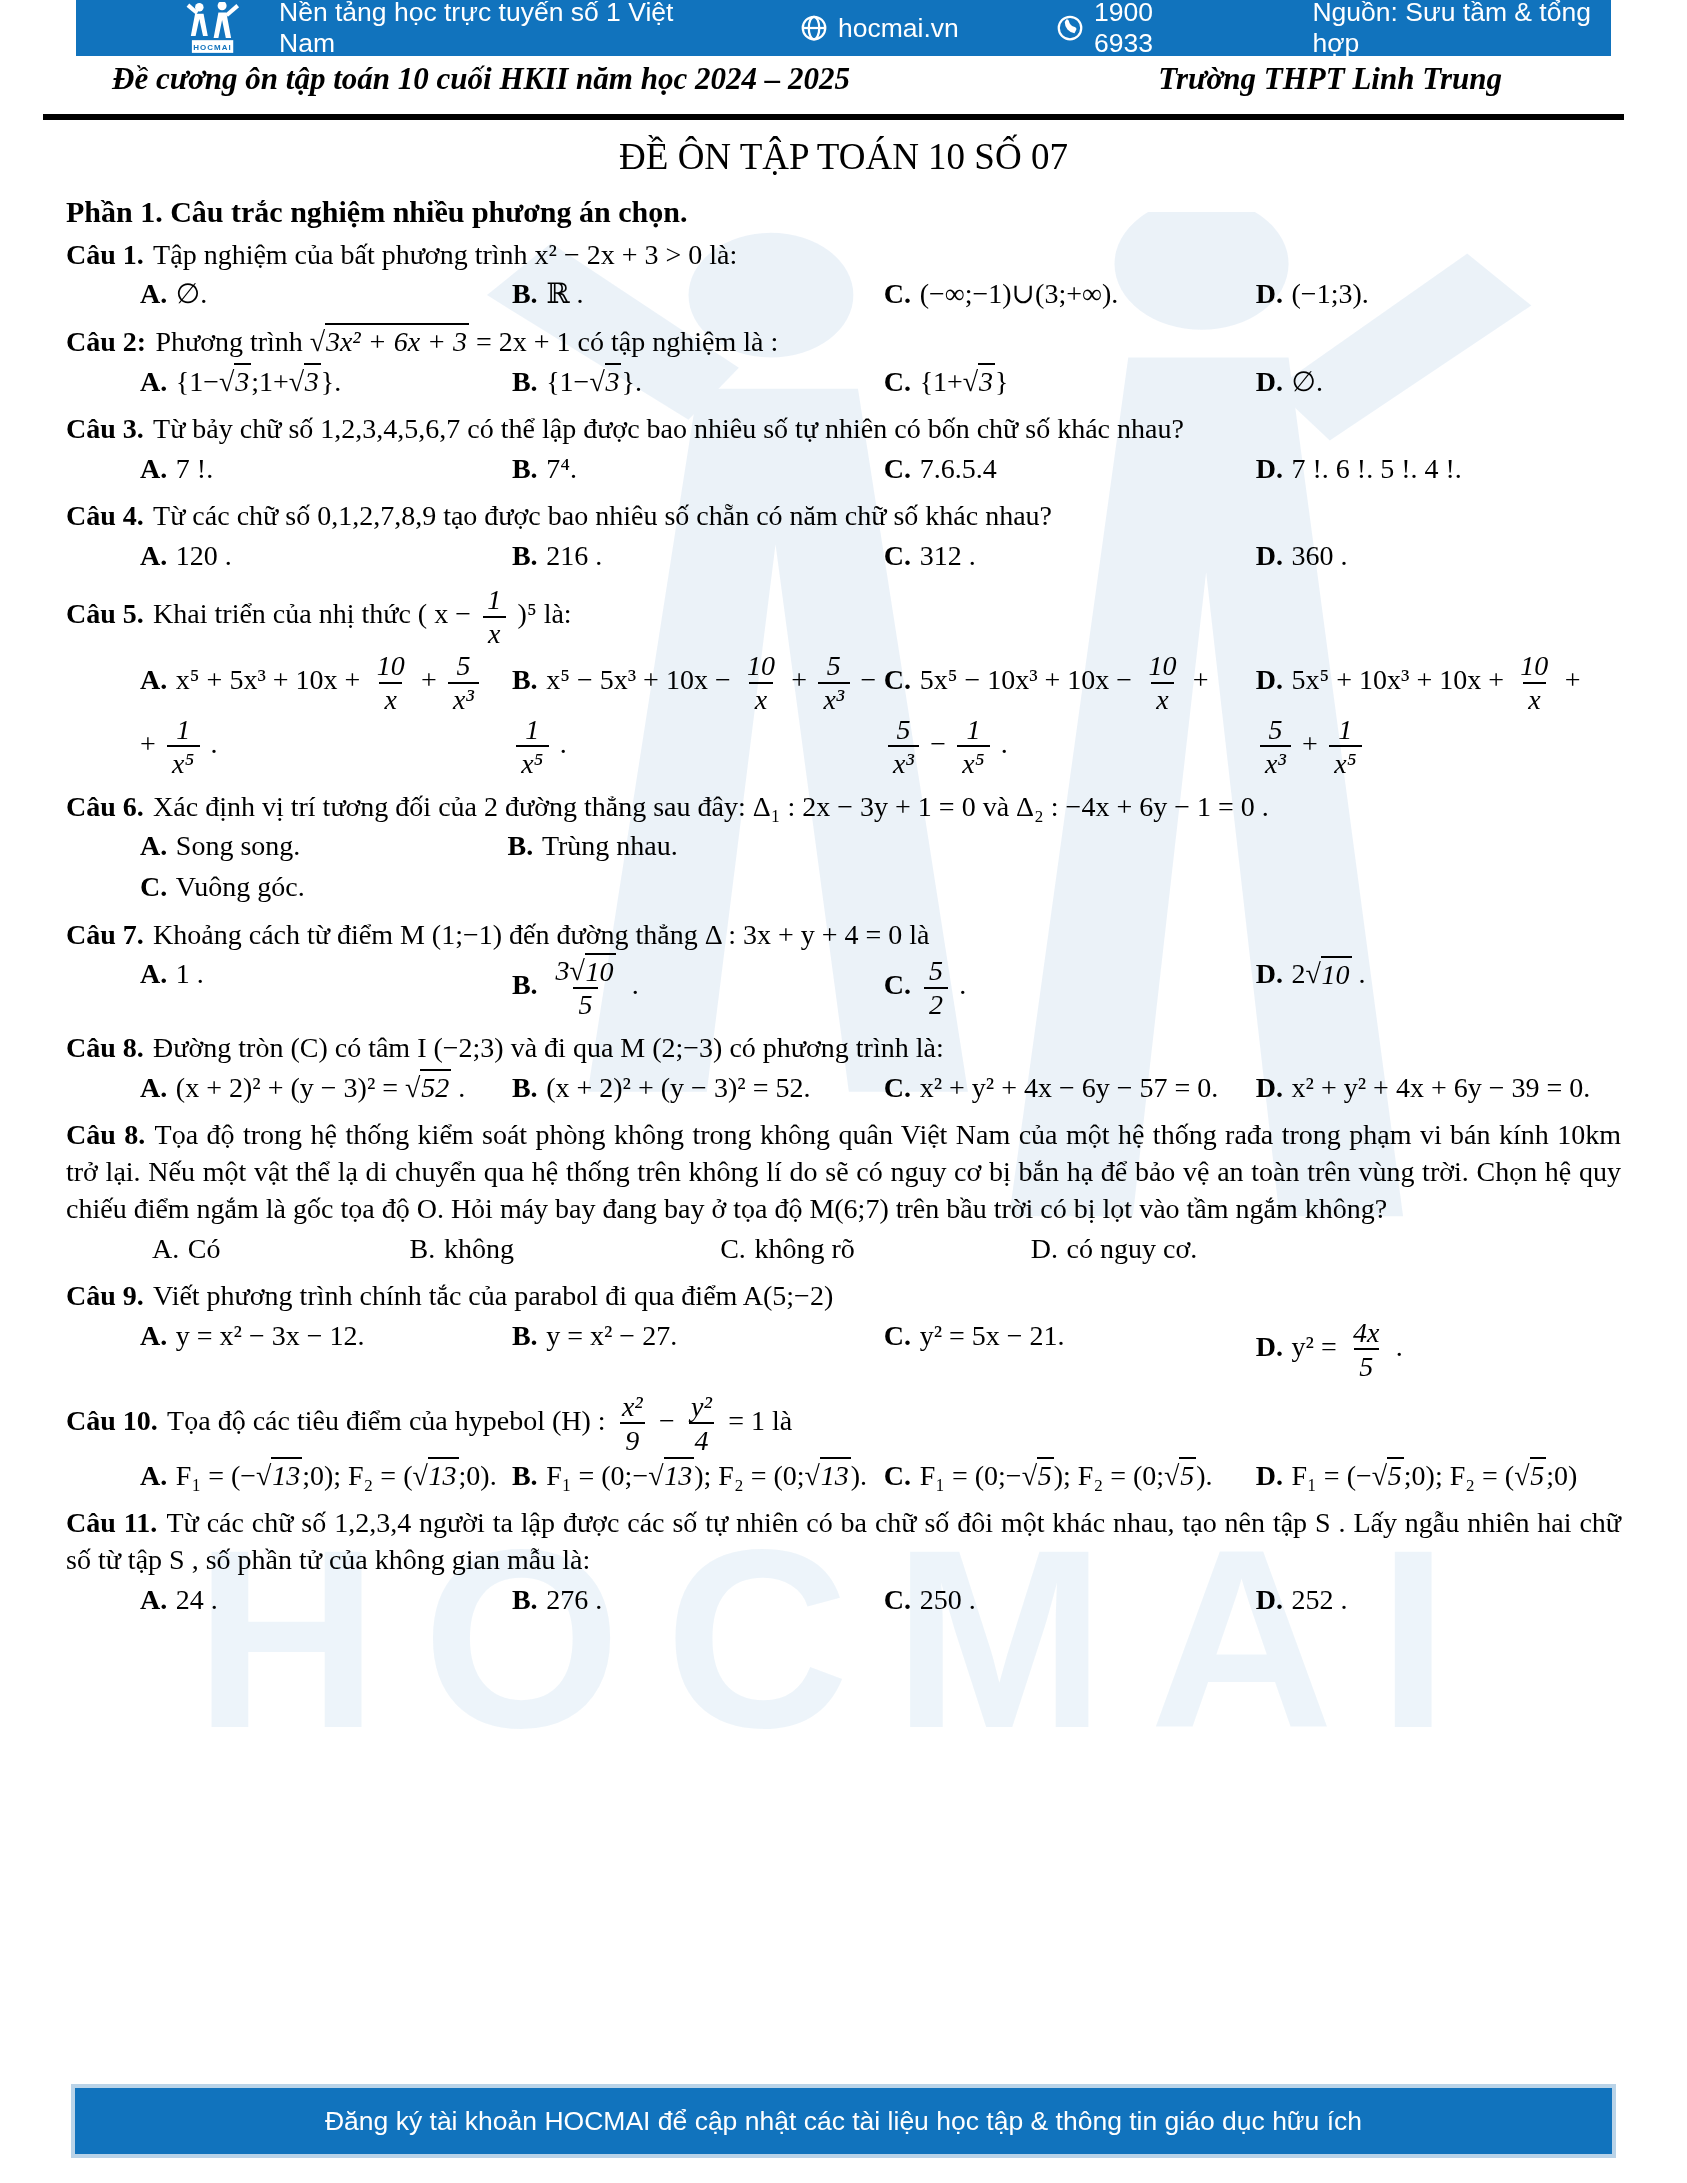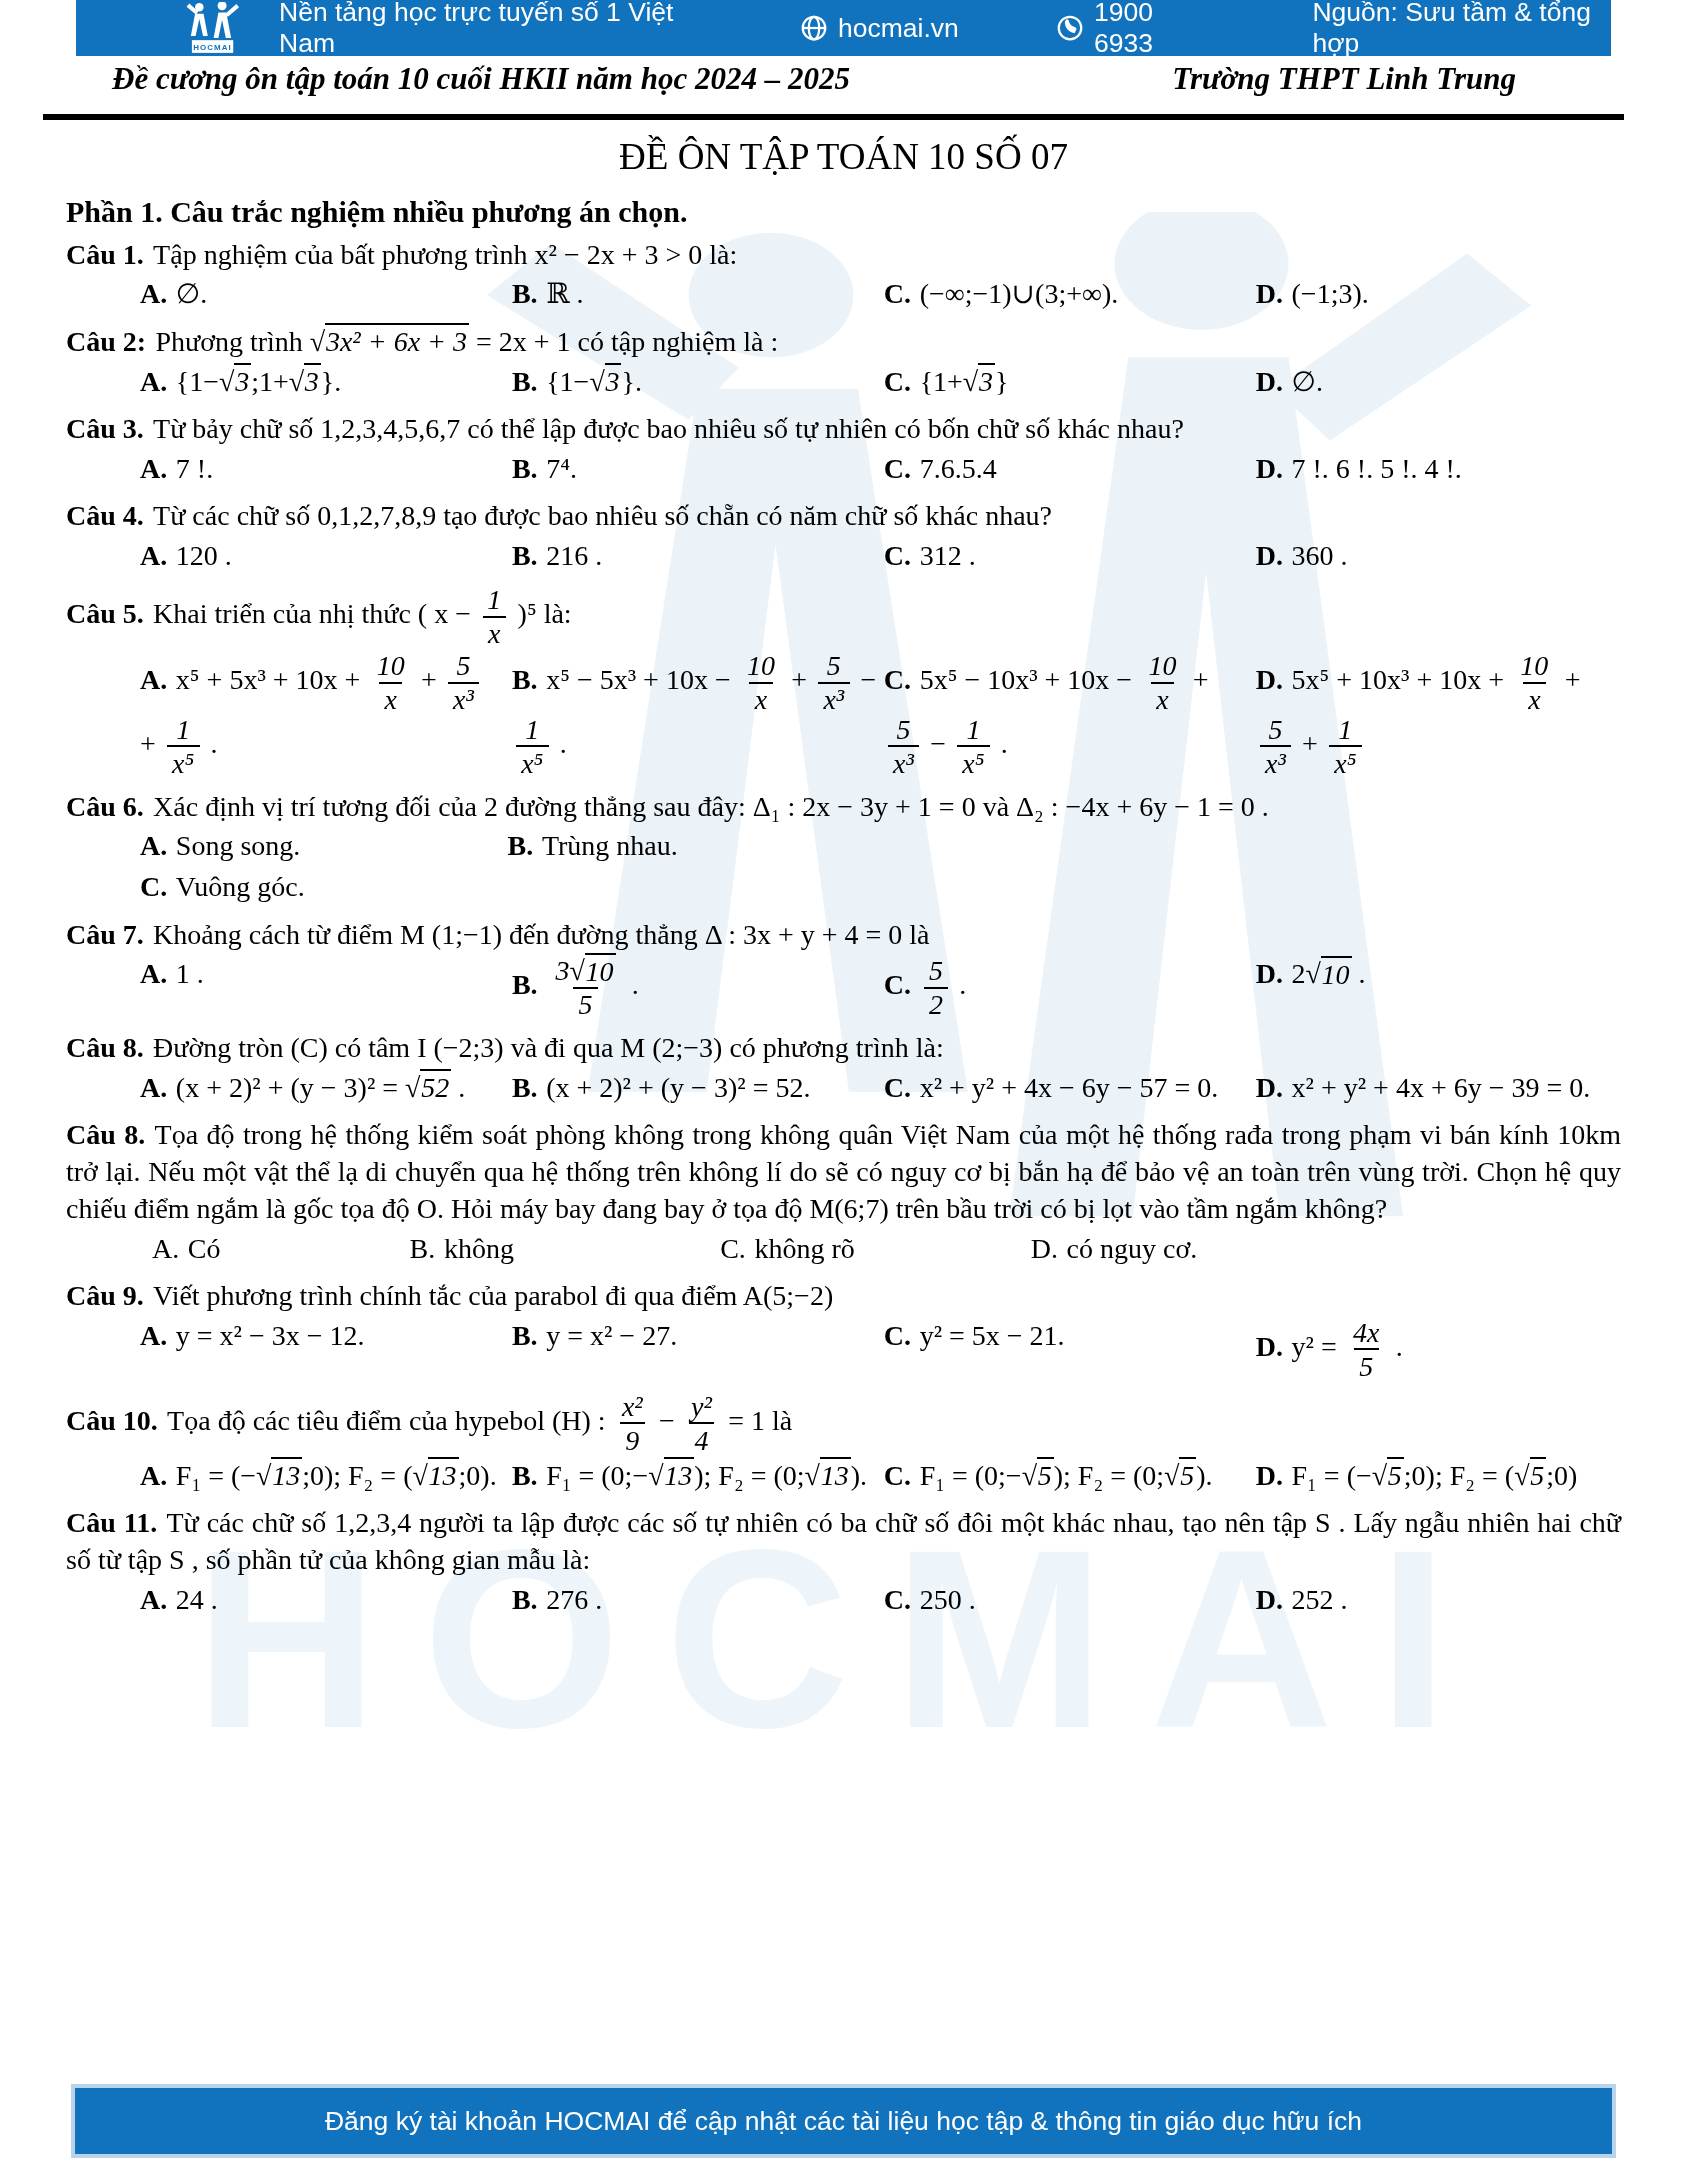--- a/index.html
+++ b/index.html
@@ -17,21 +17,21 @@
   .logo{width:101px;height:53px;margin-left:85px;flex:0 0 auto;}
   .brand{margin-left:17px;}
   .ico{width:30px;height:30px;flex:0 0 auto;}
   .globe{margin-left:109px;}
   .site{margin-left:9.3px;}
   .phoneic{margin-left:96px;}
   .phonenum{margin-left:9.3px;}
   .source{margin-left:106px;}
 
   
-  .subheader{position:absolute;top:61px;left:112px;right:171px;display:flex;justify-content:space-between;
+  .subheader{position:absolute;top:61px;left:112px;right:185px;display:flex;justify-content:space-between;
              font-size:31px;font-weight:bold;font-style:italic;}
   .rule{position:absolute;top:114px;left:43px;right:63px;height:6px;background:#000;}
 
   
   .wm{position:absolute;inset:0;pointer-events:none;z-index:0;}
   .wm-fig{position:absolute;left:377px;top:212px;width:1191px;height:1039px;opacity:.55;}
   .wm-text{position:absolute;top:1492px;left:0;right:0;text-align:center;
            font-family:"Liberation Sans","DejaVu Sans",sans-serif;font-weight:bold;
            font-size:255px;letter-spacing:44px;color:var(--brand-blue);opacity:.07;white-space:nowrap;}
 

